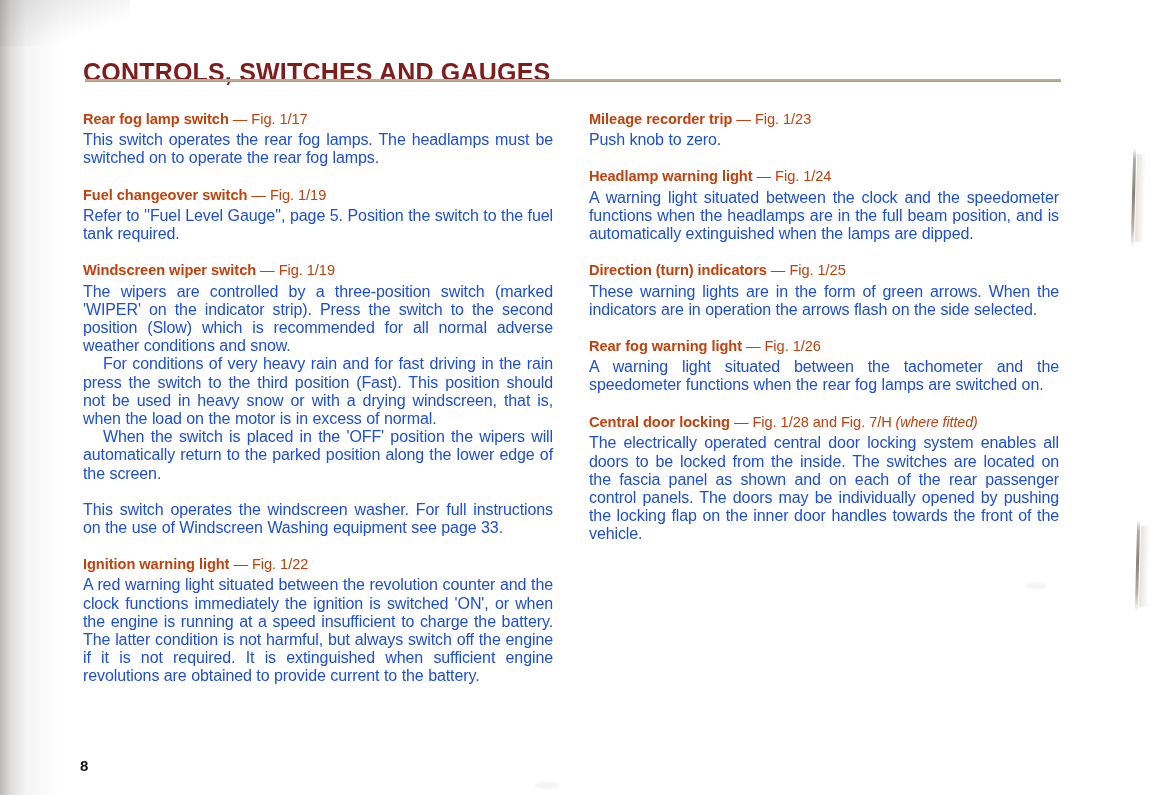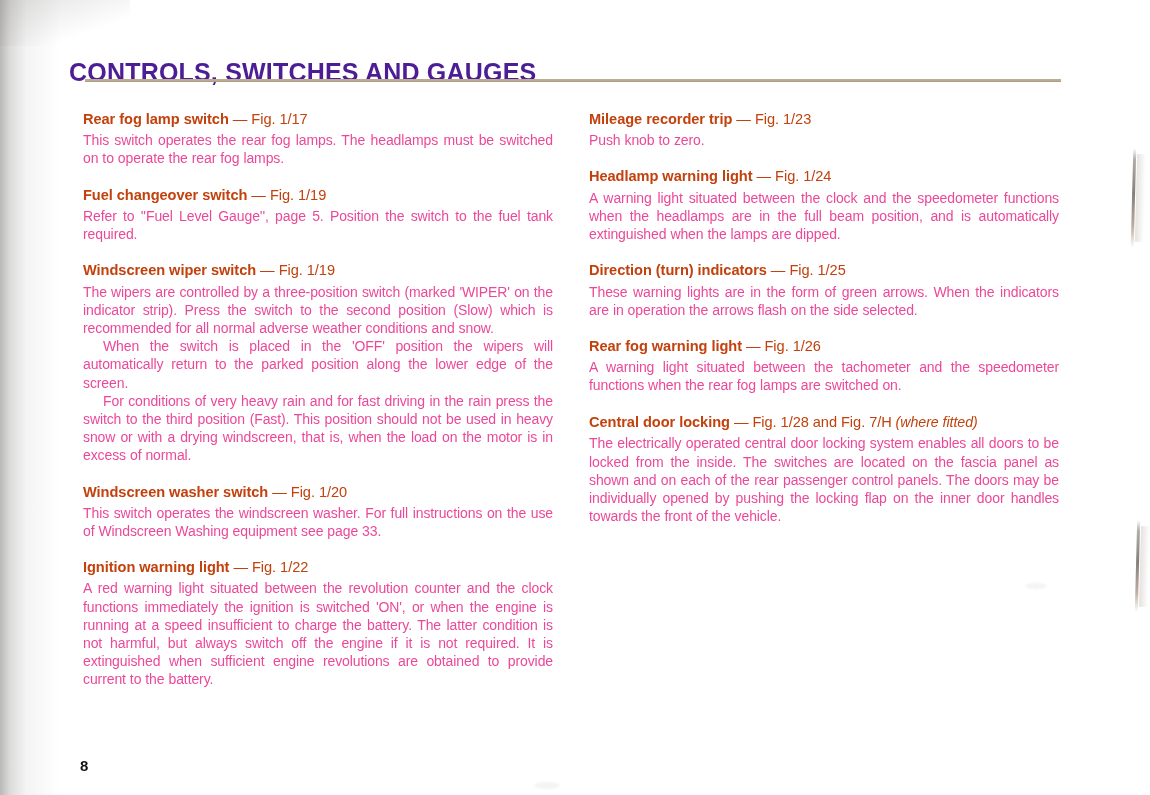--- a/index.html
+++ b/index.html
@@ -62,25 +62,25 @@
     background: linear-gradient(to right,
        rgba(170,160,150,0.30), rgba(255,255,255,0));
     transform: rotate(1.5deg);
   }
   #edge-a { left: 1132px; top: 148px; width: 18px; height: 100px; }
   #edge-b { left: 1136px; top: 520px; width: 16px; height: 92px; }
 
   
   .page-title {
     position: absolute;
-    left: 69px;
+    left: 83px;
     top: 41px;
     font-size: 25px;
     letter-spacing: 0.2px;
-    color: #4c1d95;
+    color: #7f1d1d;
     white-space: nowrap;
   }
   .title-rule {
     position: absolute;
     left: 85px;
     top: 79px;
     width: 976px;
     height: 3px;
     background: linear-gradient(to right,
        #a99madd 0%, #b6a68b 2%, #c2b394 35%, #bcac8e 70%, #cfc2a6 97%, #e6ded0 100%);
@@ -116,23 +116,23 @@
   .sec-heading .fig {
     font-weight: normal;
   }
   .sec-heading .paren {
     font-weight: normal;
     font-size: 14.2px;
     font-style: italic;
   }
 
   .para {
-    font-size: 14px;
+    font-size: 16px;
     line-height: 18.2px;
-    color: #ec4899;
+    color: #1d4ed8;
     margin: 0;
     text-align: justify;
     letter-spacing: -0.1px;
     word-spacing: 0.2px;
   }
   .para + .para { margin-top: 0px; }
   .para.indent { text-indent: 20px; }
 
   
 
@@ -192,25 +192,24 @@
         <div class="sec-heading"><span>Rear fog lamp switch</span><span class="fig"> — Fig. 1/17</span></div>
         <p class="para">This switch operates the rear fog lamps. The headlamps must be switched on to operate the rear fog lamps.</p>
       </div>
       <div class="section">
         <div class="sec-heading"><span>Fuel changeover switch</span><span class="fig"> — Fig. 1/19</span></div>
         <p class="para">Refer to ''Fuel Level Gauge'', page 5. Position the switch to the fuel tank required.</p>
       </div>
       <div class="section">
         <div class="sec-heading"><span>Windscreen wiper switch</span><span class="fig"> — Fig. 1/19</span></div>
         <p class="para">The wipers are controlled by a three-position switch (marked 'WIPER' on the indicator strip). Press the switch to the second position (Slow) which is recommended for all normal adverse weather conditions and snow.</p>
+        <p class="para indent">For conditions of very heavy rain and for fast driving in the rain press the switch to the third position (Fast). This position should not be used in heavy snow or with a drying windscreen, that is, when the load on the motor is in excess of normal.</p>
         <p class="para indent">When the switch is placed in the 'OFF' position the wipers will automatically return to the parked position along the lower edge of the screen.</p>
-        <p class="para indent">For conditions of very heavy rain and for fast driving in the rain press the switch to the third position (Fast). This position should not be used in heavy snow or with a drying windscreen, that is, when the load on the motor is in excess of normal.</p>
-      </div>
-      <div class="section">
-        <div class="sec-heading"><span>Windscreen washer switch</span><span class="fig"> — Fig. 1/20</span></div>
+      </div>
+      <div class="section">
         <p class="para">This switch operates the windscreen washer. For full instructions on the use of Windscreen Washing equipment see page 33.</p>
       </div>
       <div class="section">
         <div class="sec-heading"><span>Ignition warning light</span><span class="fig"> — Fig. 1/22</span></div>
         <p class="para">A red warning light situated between the revolution counter and the clock functions immediately the ignition is switched 'ON', or when the engine is running at a speed insufficient to charge the battery. The latter condition is not harmful, but always switch off the engine if it is not required. It is extinguished when sufficient engine revolutions are obtained to provide current to the battery.</p>
       </div>
     </div>
   <div class="column" id="col-right">
       <div class="section">
         <div class="sec-heading"><span>Mileage recorder trip</span><span class="fig"> — Fig. 1/23</span></div>

